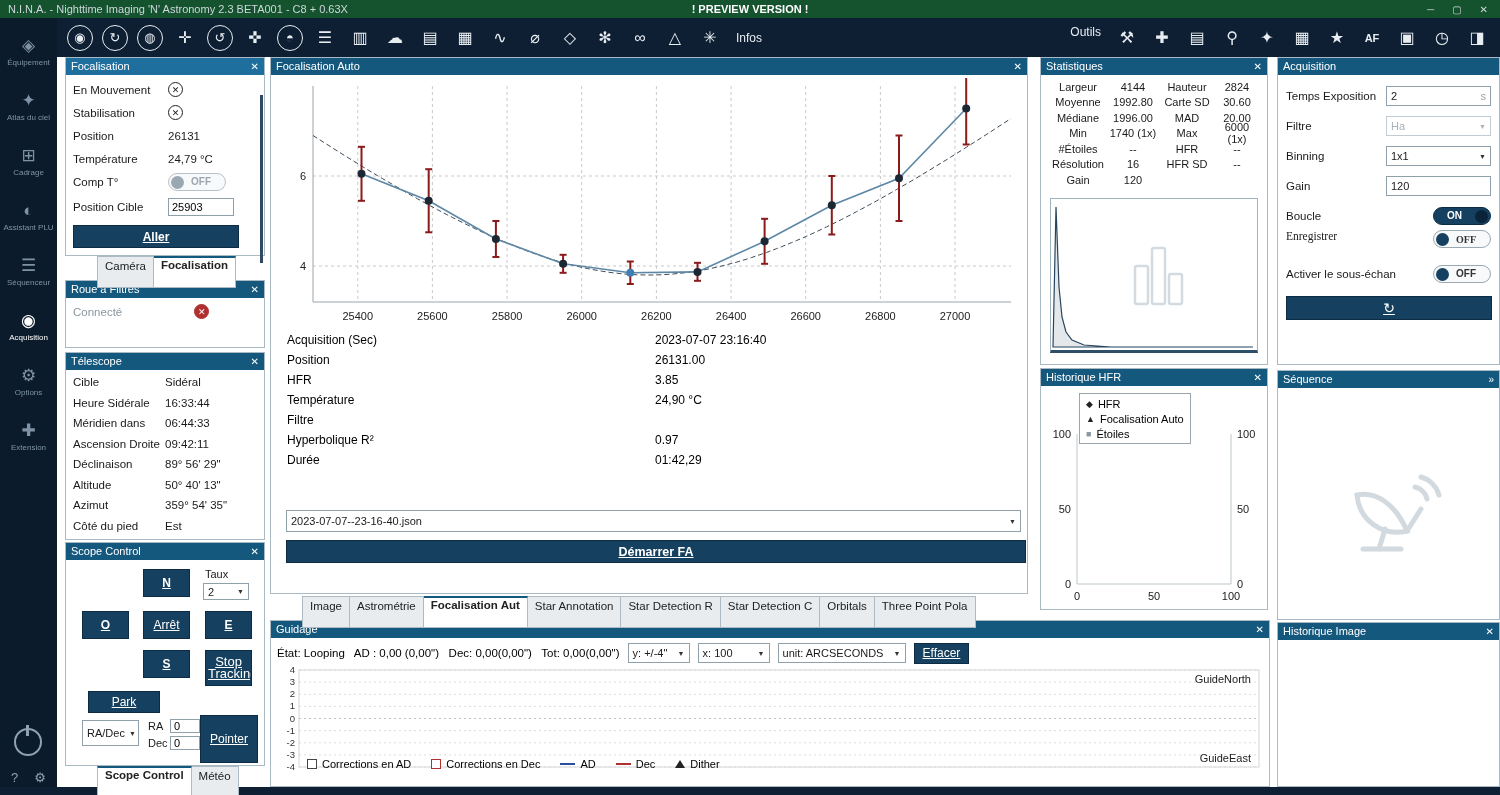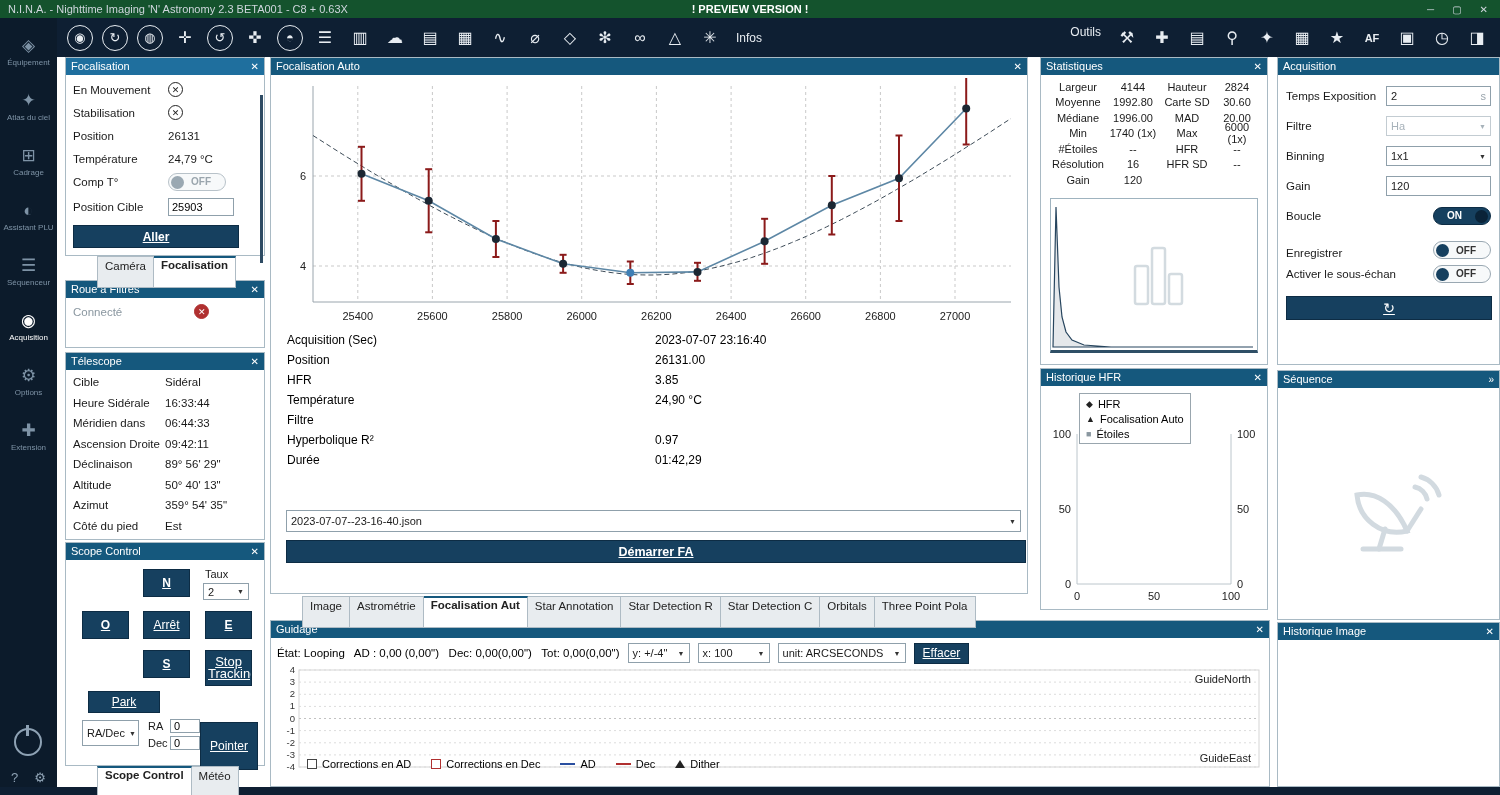--- a/index.html
+++ b/index.html
@@ -308,21 +308,21 @@
     <button class="navy sc" style="left:139px;top:90px;width:47px;height:36px;font-size:13px;padding:4px 2px;overflow:hidden;line-height:12px;">Stop Tracking</button>
     <button class="navy sc" style="left:22px;top:131px;width:72px;height:22px;">Park</button>
     <div class="dd sc" style="left:16px;top:160px;width:57px;height:26px;">
         <span>RA/Dec</span>
         <span class="arr">▼</span>
       </div>
     <span class="sclabel" style="left:82px;top:160px;">RA</span>
     <input class="finput sc" style="left: 104px; top: 159px; width: 22px; height: 12px;" value="0">
     <span class="sclabel" style="left:82px;top:177px;">Dec</span>
     <input class="finput sc" style="left: 104px; top: 176px; width: 22px; height: 12px;" value="0">
-    <button class="navy sc" style="left:134px;top:162px;width:58px;height:48px;">Pointer</button>
+    <button class="navy sc" style="left:134px;top:155px;width:58px;height:48px;">Pointer</button>
   </div>
 </div>
 <div class="tabstrip" style="left:65px;top:766px;">
     <div class="tab sel">Scope Control</div>
     <div class="tab">Météo</div>
   </div>
 
 <div class="panel" style="left:270px;top:57px;width:758px;height:537px;">
   <div class="phead">
     <span>Focalisation Auto</span>
@@ -636,21 +636,21 @@
           <span>120</span>
         </span>
     </div>
     <div style="display:flex;align-items:center;height:29px;">
       <span>Boucle</span>
       <span class="toggle on" style="margin-left:auto;">
           <span class="tlabel">ON</span>
           <span class="knob"></span>
         </span>
     </div>
-    <div style="display:flex;align-items:flex-end;height:29px;">
+    <div style="display:flex;align-items:flex-start;height:29px;font-family:Liberation Serif, serif;">
       <span>Enregistrer</span>
       <span class="toggle off" style="margin-left:auto;">
           <span class="knob"></span>
           <span class="tlabel">OFF</span>
         </span>
     </div>
     <div style="display:flex;align-items:center;height:29px;">
       <span>Activer le sous-échan</span>
       <span class="toggle off" style="margin-left:auto;">
           <span class="knob"></span>

